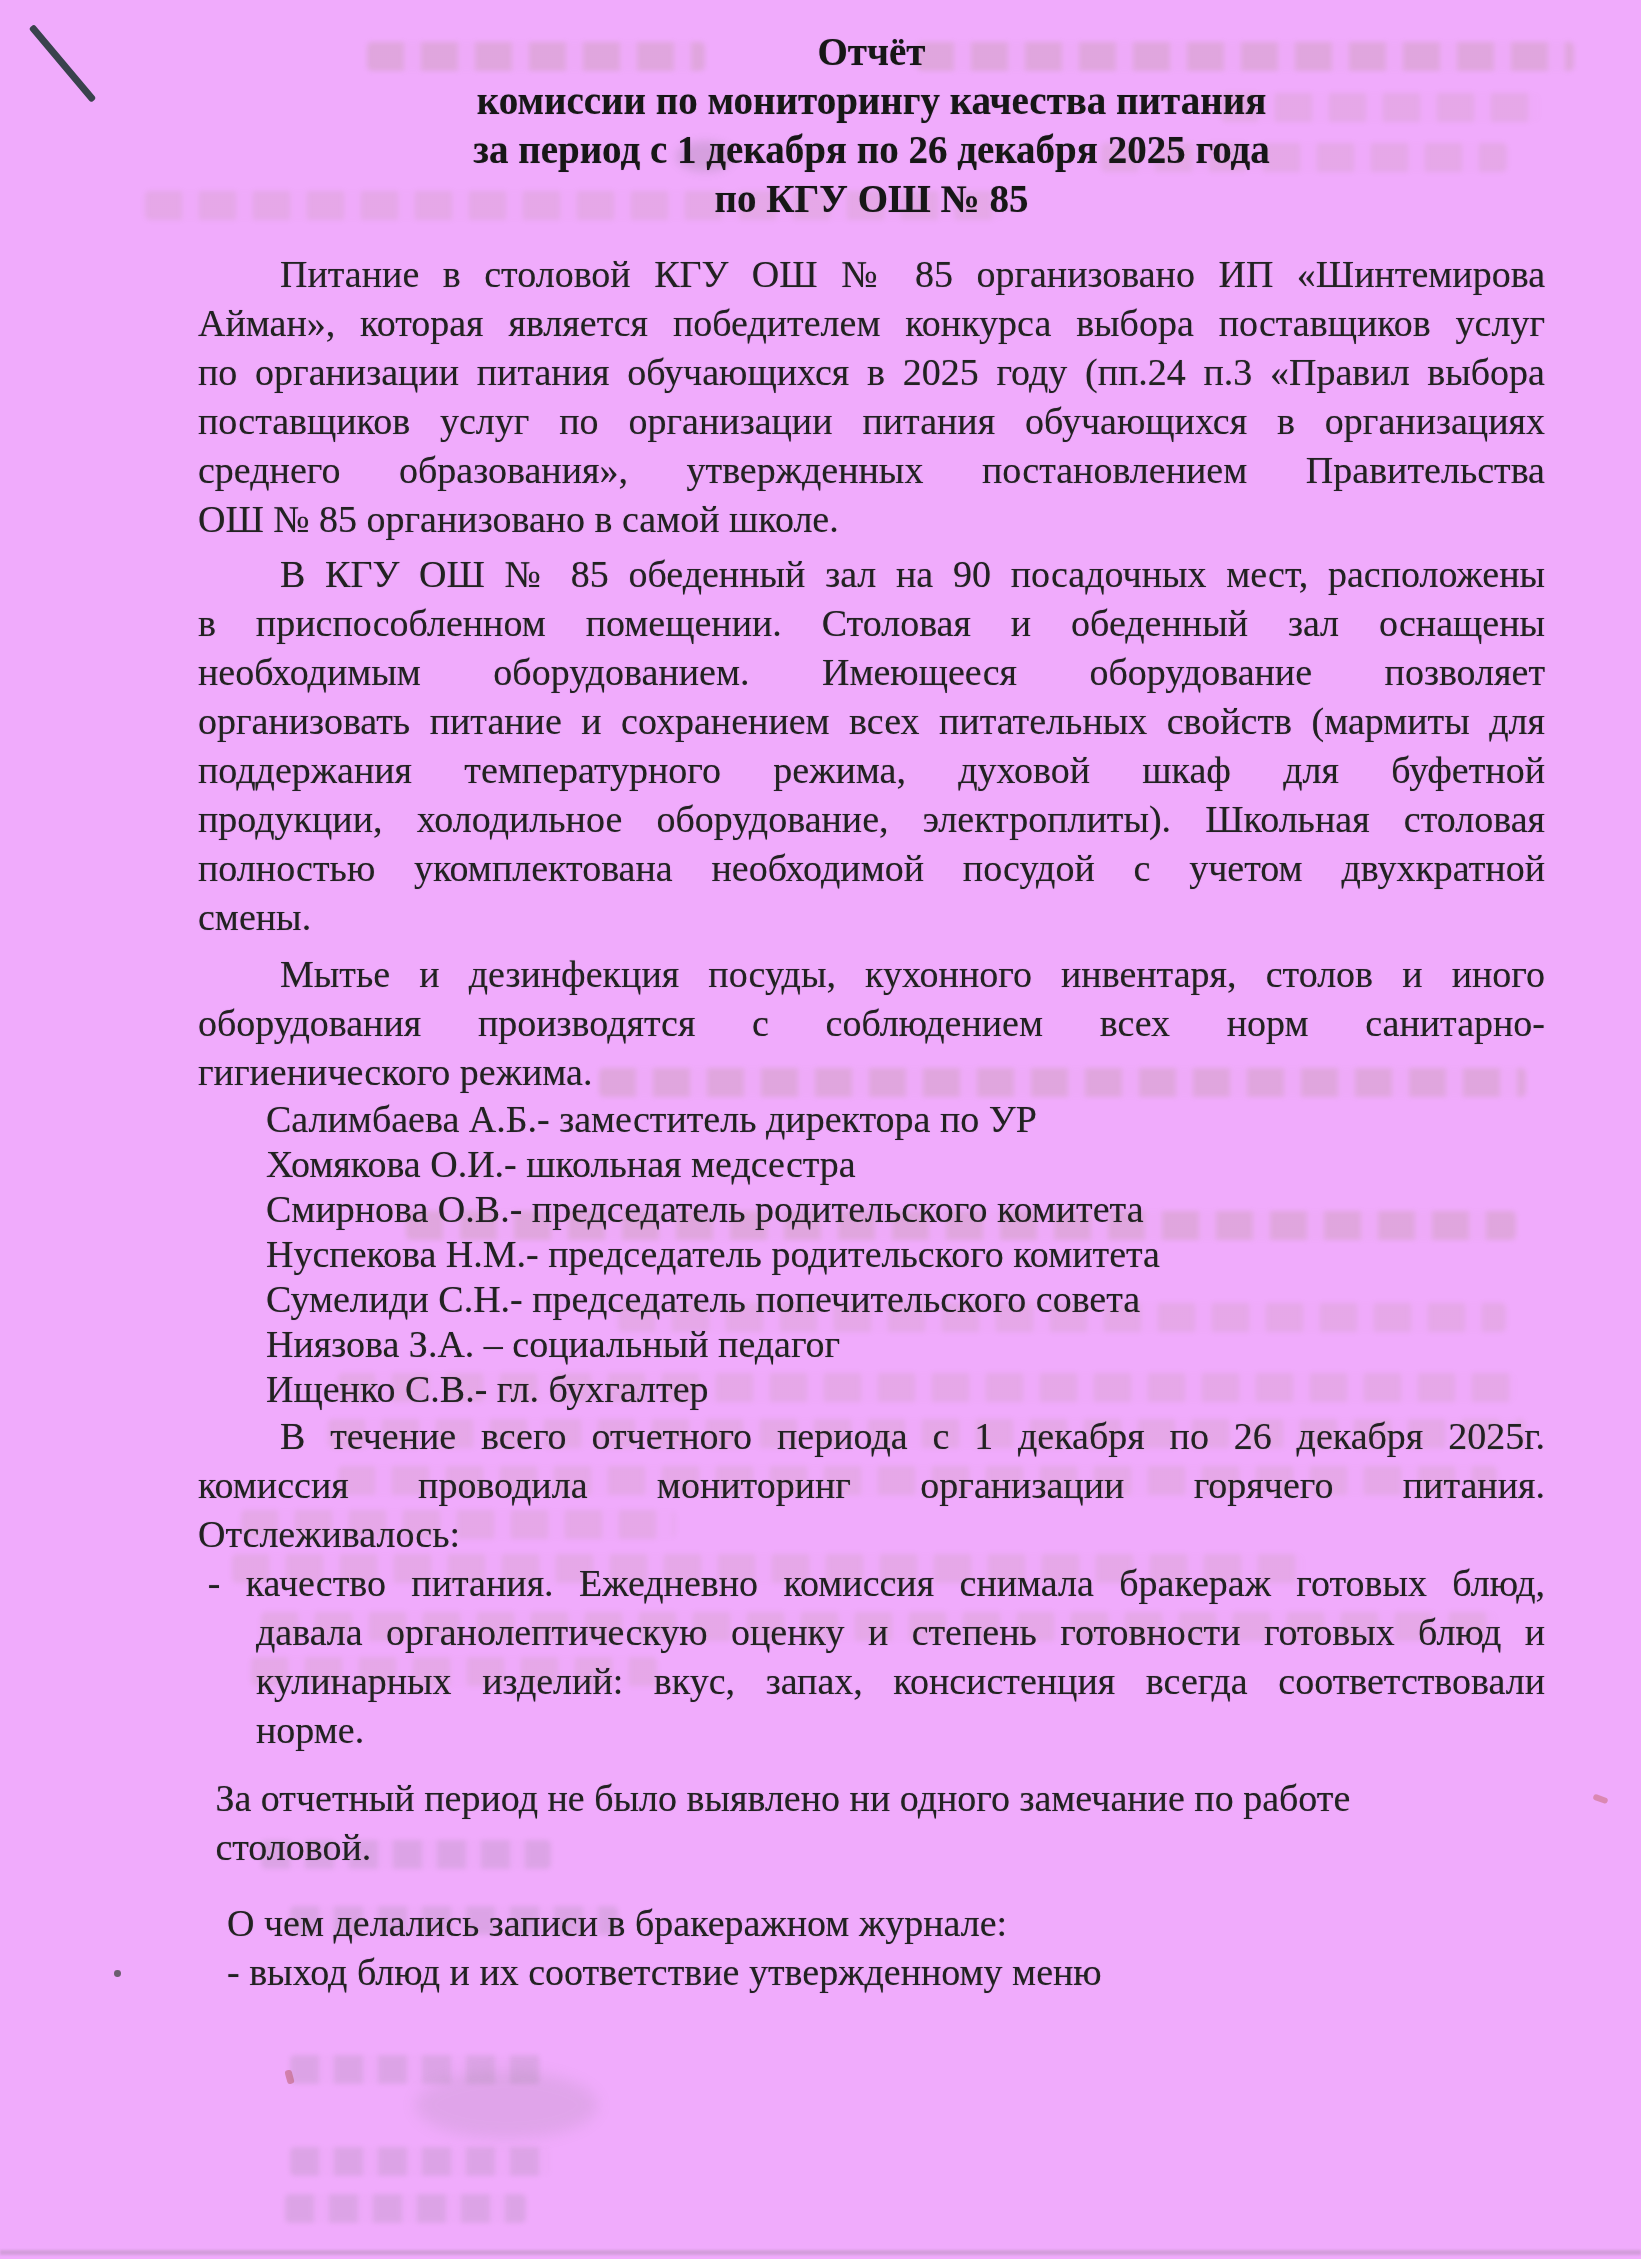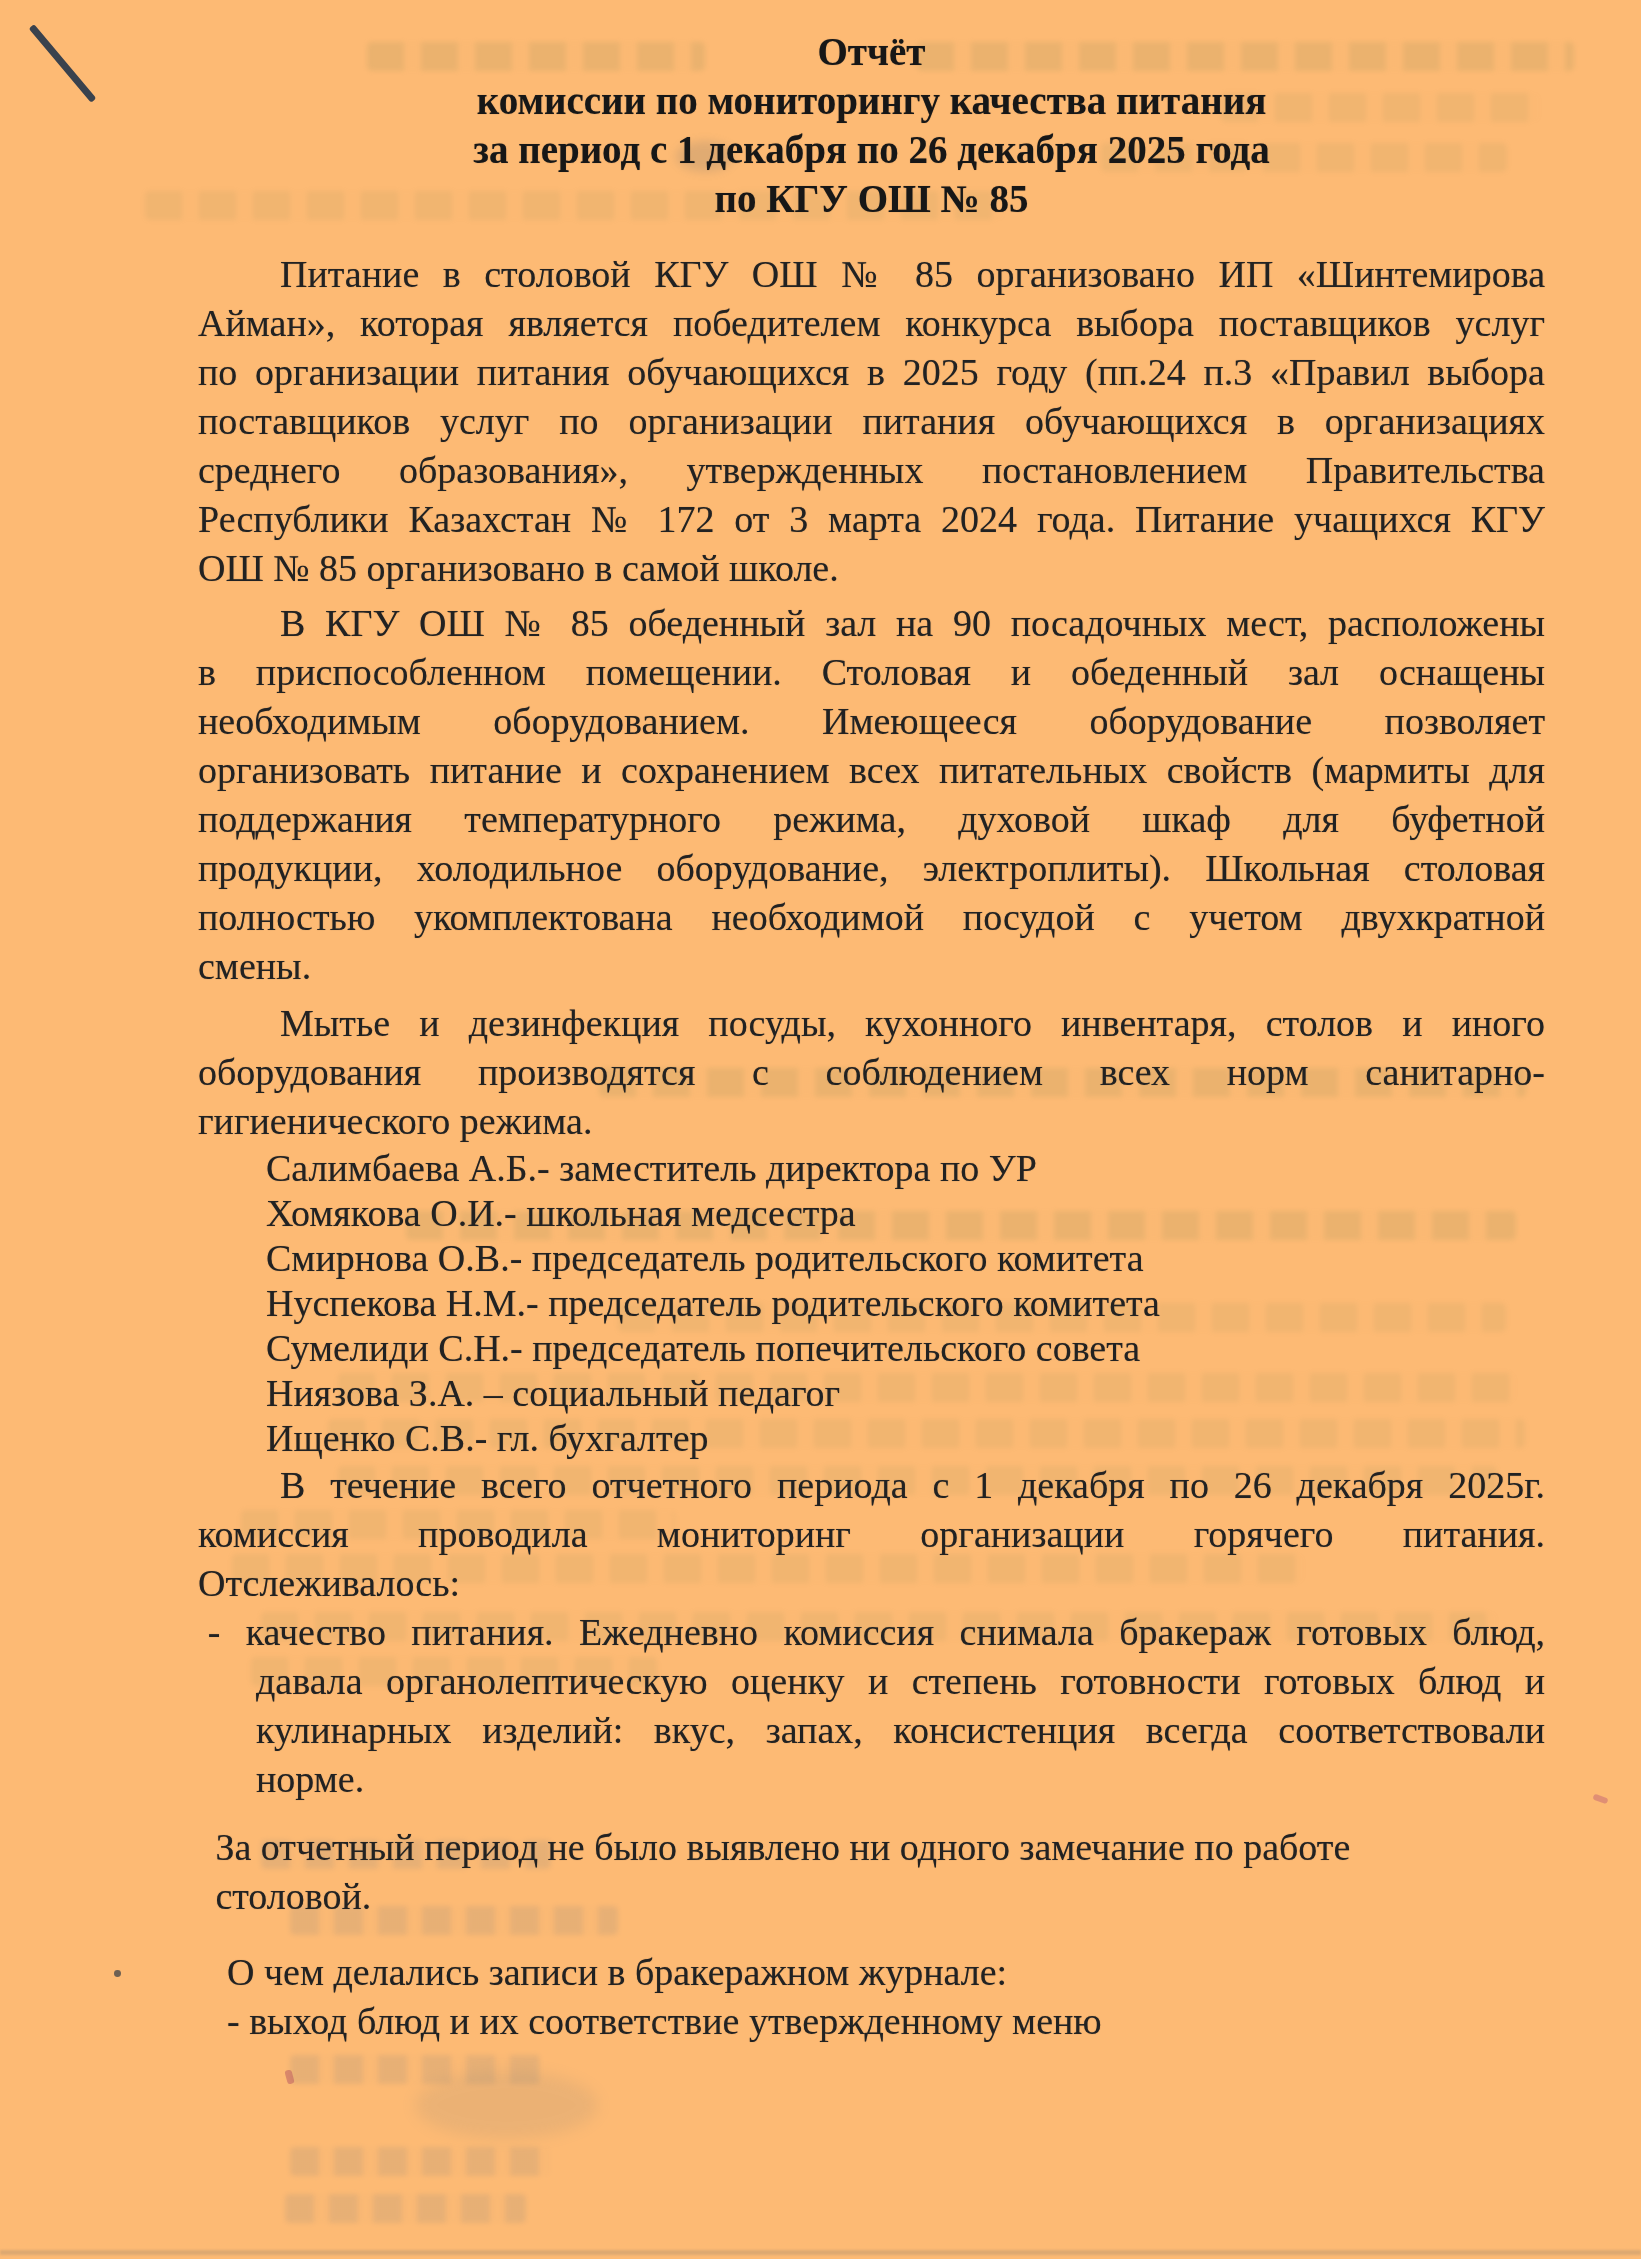--- a/index.html
+++ b/index.html
@@ -1,19 +1,19 @@
 <!DOCTYPE html>
 <html><head>
 <meta charset="utf-8">
 <style>
   html,body { margin:0; padding:0; background:#e8e8e6; }
   .page {
     position:relative;
     width:1641px; height:2259px;
-    background:#fdba74;
+    background:#f0abfc;
     overflow:hidden;
     font-family:"Liberation Serif","DejaVu Serif",serif;
   }
   
   .content {
     position:absolute; left:198px; top:27px; width:1347px;
     color:#222;
     font-size:38px; line-height:49px;
     text-shadow:0 0 1px rgba(45,45,45,.45);
   }
@@ -115,21 +115,20 @@
         <div class="line">комиссии по мониторингу качества питания</div>
         <div class="line">за период с 1 декабря по 26 декабря 2025 года</div>
         <div class="line">по КГУ ОШ № 85</div>
       </div>
       <div class="block para" style="margin-top: 27px;">
         <div class="line indent">Питание в столовой КГУ ОШ № 85 организовано ИП «Шинтемирова</div>
         <div class="line">Айман», которая является победителем конкурса выбора поставщиков услуг</div>
         <div class="line">по организации питания обучающихся в 2025 году (пп.24 п.3 «Правил выбора</div>
         <div class="line">поставщиков услуг по организации питания обучающихся в организациях</div>
         <div class="line">среднего образования», утвержденных постановлением Правительства</div>
-        <div class="line">Республики Казахстан № 172 от 3 марта 2024 года. Питание учащихся КГУ</div>
         <div class="line last">ОШ № 85 организовано в самой школе.</div>
       </div>
       <div class="block para" style="margin-top: 5.8px;">
         <div class="line indent">В КГУ ОШ № 85 обеденный зал на 90 посадочных мест, расположены</div>
         <div class="line">в приспособленном помещении. Столовая и обеденный зал оснащены</div>
         <div class="line">необходимым оборудованием. Имеющееся оборудование позволяет</div>
         <div class="line">организовать питание и сохранением всех питательных свойств (мармиты для</div>
         <div class="line">поддержания температурного режима, духовой шкаф для буфетной</div>
         <div class="line">продукции, холодильное оборудование, электроплиты). Школьная столовая</div>
         <div class="line">полностью укомплектована необходимой посудой с учетом двухкратной</div>

